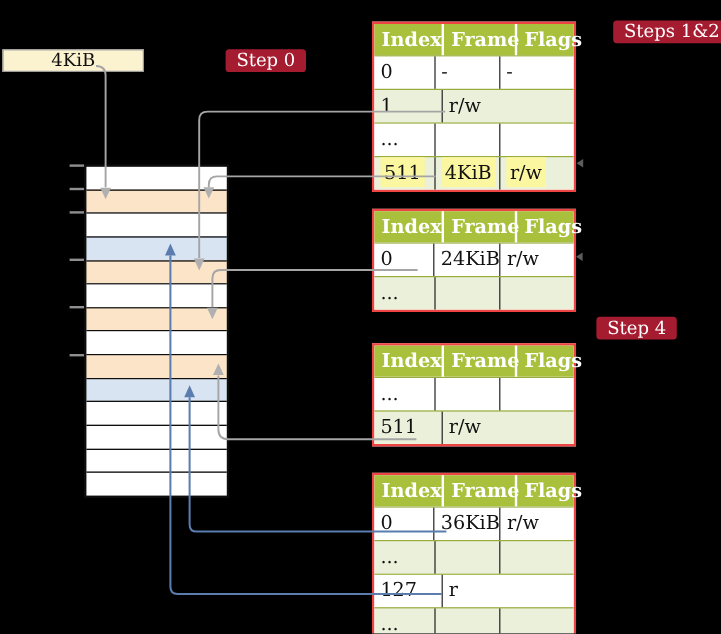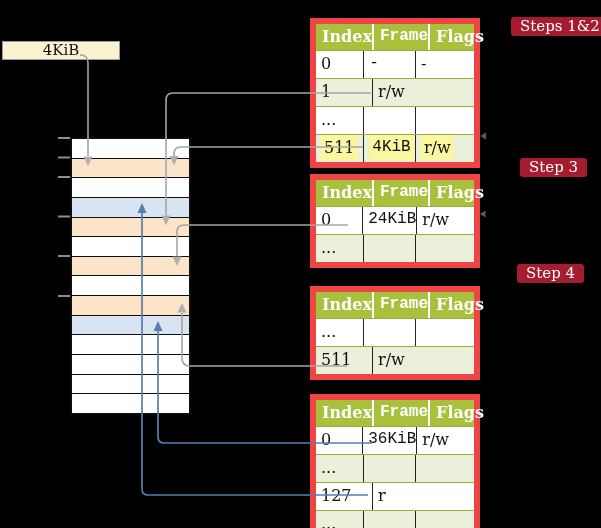--- a/index.html
+++ b/index.html
@@ -15,53 +15,53 @@
   }
   
   .badge {
     position:absolute; background:#a51c30; color:#ffffff; font-size:15px;
     height:19px; line-height:19px; padding:0 9px; border-radius:3px;
     box-sizing:border-box; white-space:nowrap;
   }
   #badge-step0  { left:188px; top:41px; }
   #badge-steps12{ left:511px; top:17px; width:95px; }
   #badge-step3  { left:520px; top:158px; }
-  #badge-step4  { left:517px; top:264px; }
+  #badge-step4  { left:497px; top:264px; }
 
   
   .memcol {
     position:absolute; left:70px; top:137px; width:121px; height:278px;
     border:2px solid #0d0d0d; box-sizing:border-box;
     display:flex; flex-direction:column;
   }
   .memrow { flex:1; border-top:1.5px solid #0d0d0d; }
   .memrow:first-child { border-top:none; }
   .memrow.white { background:#ffffff; }
   .memrow.peach { background:#fce4c8; }
   .memrow.blue  { background:#d8e4f2; }
 
   
   .ptable {
     position:absolute; left:310px; width:170px;
-    border:6px solid #ef4444; box-sizing:border-box; background:#ffffff;
+    border:2px solid #ef4444; box-sizing:border-box; background:#ffffff;
   }
   .ptable .hrow { display:flex; height:26px; background:#a8c03c; }
   .ptable .hcell {
     box-sizing:border-box; padding-left:6px; color:#ffffff; font-weight:bold;
     font-size:16px; line-height:25px; border-left:2px solid #ffffff;
   }
   .ptable .hcell:first-child { border-left:none; }
   .ptable .trow { display:flex; height:27px; border-top:1.5px solid #97ac3a; background:#ffffff; }
   .ptable .trow.shaded { background:#ebf0da; }
   .ptable .tcell {
     box-sizing:border-box; padding-left:5px; font-size:16px; line-height:25px;
     color:#111; border-left:1px solid #222;
   }
   .ptable .tcell:first-child { border-left:none; }
-  .c0 { width:56px; } .c1 { width:61px;font-family:Liberation Mono, monospace; } .c2 { width:70px; }
+  .c0 { width:56px; } .c1 { width:61px; } .c2 { width:70px; }
   .cellval { display:inline-block; }
   .trow.highlight .cellval.hl { background:#fbf7a0; padding:0 3px; }
 
   #table-0 { top:18px; }
   #table-1 { top:174px; }
   #table-2 { top:286px; }
   #table-3 { top:394px; }
 
   .overlay { position:absolute; left:0; top:0; z-index:10; pointer-events:none; }
 </style>
@@ -84,25 +84,25 @@
       <div class="memrow white"></div>
       <div class="memrow white"></div>
       <div class="memrow white"></div>
       <div class="memrow white"></div>
     </div>
 
   <div class="size-box">
     <span>4KiB</span>
   </div>
 
+  <div class="badge" id="badge-step0">
+    <span>Step 0</span>
+  </div>
   <div class="badge" id="badge-steps12">
     <span>Steps 1&amp;2</span>
-  </div>
-  <div class="badge" id="badge-step3">
-    <span>Step 3</span>
   </div>
   <div class="badge" id="badge-step4">
     <span>Step 4</span>
   </div>
 
   <div class="ptable" id="table-0">
       <div class="hrow">
         <div class="hcell c0">Index</div>
         <div class="hcell c1">Frame</div>
         <div class="hcell c2">Flags</div>

